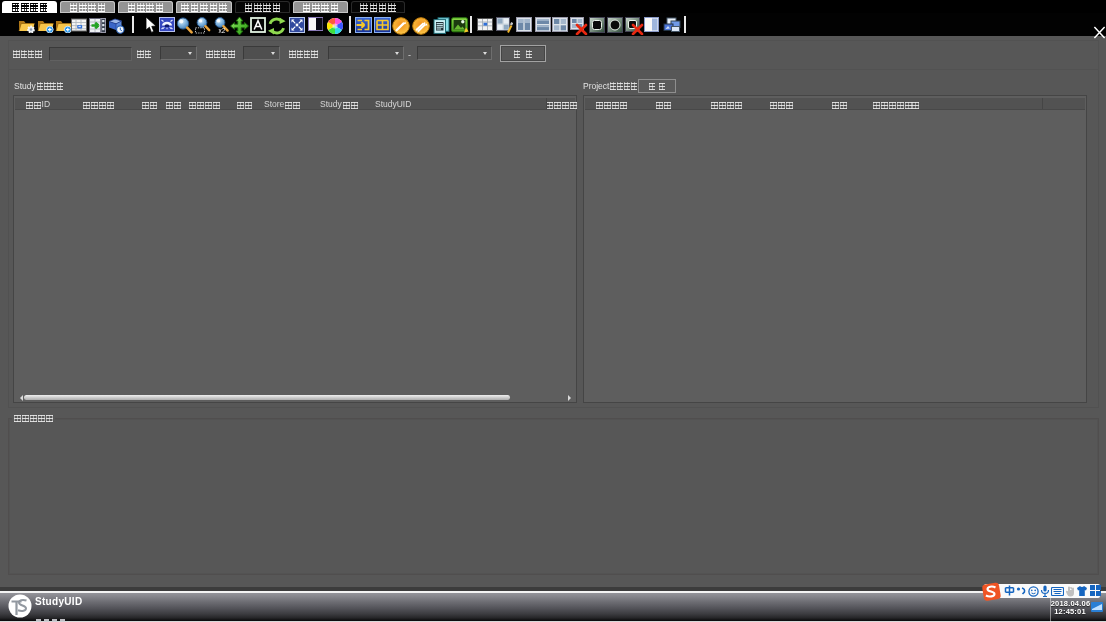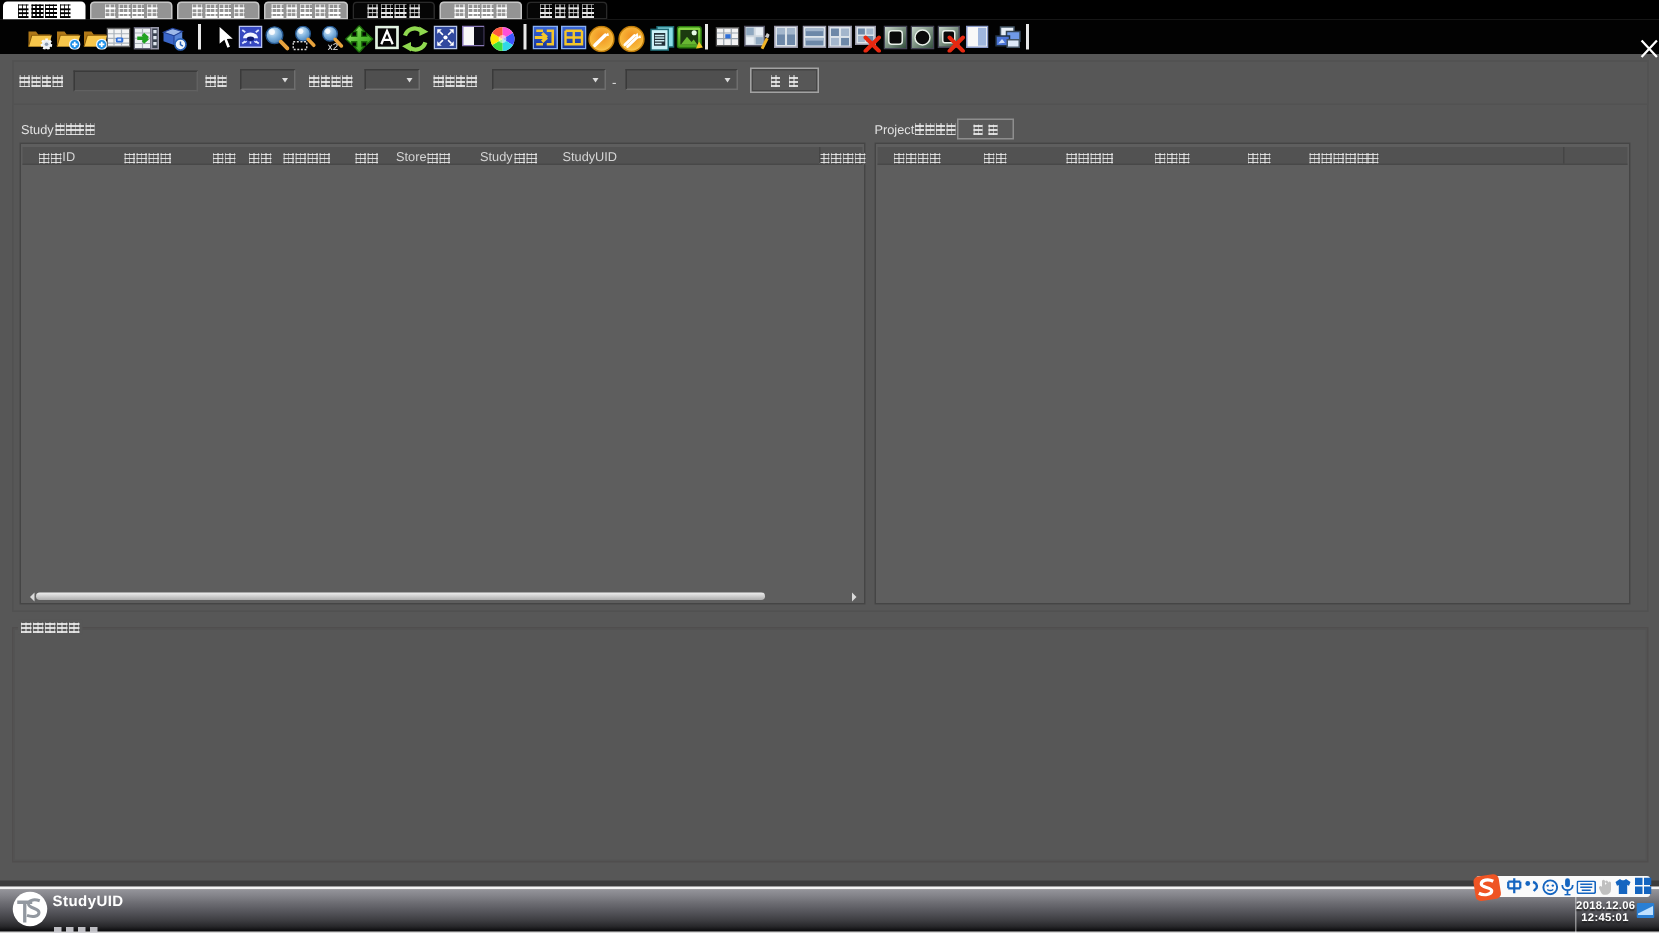--- a/index.html
+++ b/index.html
@@ -506,21 +506,21 @@
 
 <svg class="abs" style="left:8px;top:594px;" width="24" height="24" viewBox="0 0 24 24">
  <circle cx="12" cy="12" r="11.5" fill="#fff"></circle>
  <path d="M3.5 7.5 H13.5 M8.5 7.5 V21" fill="none" stroke="#9298a0" stroke-width="2.2"></path>
  <path d="M18.5 6.5 c-4.5-1.5-7.5 0-7.5 2.2 0 3 7 2.6 7 5.6 0 2.6-4 3.4-8 2" fill="none" stroke="#9298a0" stroke-width="2"></path>
 </svg>
 <div class="abs white-t" style="left:35px;top:596px;font-size:10px;font-weight:bold;letter-spacing:.3px;">StudyUID</div>
 <div class="abs" style="left:36px;top:609.5px;">
 <span style="display:inline-block;width:4.5px;height:5px;margin-right:3.5px;background:rgba(208,208,214,.9)"></span><span style="display:inline-block;width:4.5px;height:5px;margin-right:3.5px;background:rgba(208,208,214,.9)"></span><span style="display:inline-block;width:4.5px;height:5px;margin-right:3.5px;background:rgba(208,208,214,.9)"></span><span style="display:inline-block;width:4.5px;height:5px;background:rgba(208,208,214,.9)"></span></div>
 
-<div class="abs white-t" style="left:1050px;top:599px;width:41px;font-size:7.5px;font-weight:bold;text-align:center;text-shadow:0 1px 1px #222;letter-spacing:.2px;">2018.12.06</div>
+<div class="abs white-t" style="left:1050px;top:599px;width:41px;font-size:7.5px;font-weight:bold;text-align:center;text-shadow:0 1px 1px #222;letter-spacing:.2px;">2018.04.06</div>
 <div class="abs white-t" style="left:1050px;top:607px;width:40px;font-size:7.5px;font-weight:bold;text-align:center;text-shadow:0 1px 1px #222;letter-spacing:.2px;">12:45:01</div>
 
 <svg class="abs" style="left:1091px;top:602px;" width="12" height="10" viewBox="0 0 12 10">
 <rect x="0" y="0" width="12" height="10" rx="1" fill="#2a7fd4"></rect>
 <path d="M1 7 L11 2 L11 8 L1 8 Z" fill="#bfe0ff"></path>
   </svg>
 
 <div class="abs" style="left:984px;top:584px;width:116px;height:14px;background:#fafafa;border-radius:2px;"></div>
 <svg class="abs" style="left:981px;top:582px;" width="21" height="20" viewBox="0 0 21 20">
  <rect x="2" y="1.5" width="17" height="16.5" rx="3.5" fill="#ef5423" transform="rotate(-9 10.5 10)"></rect>

